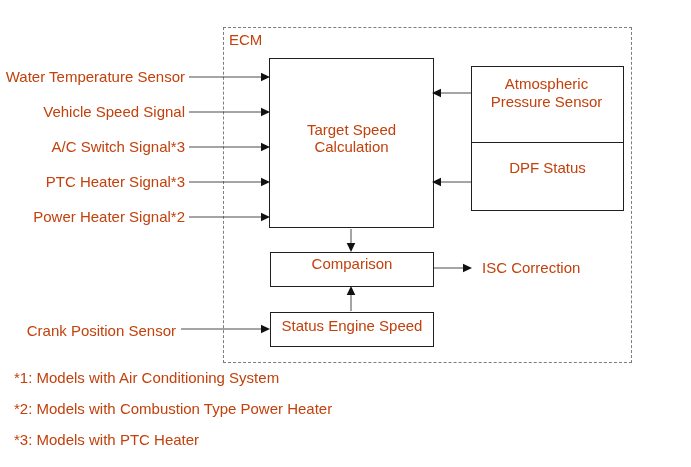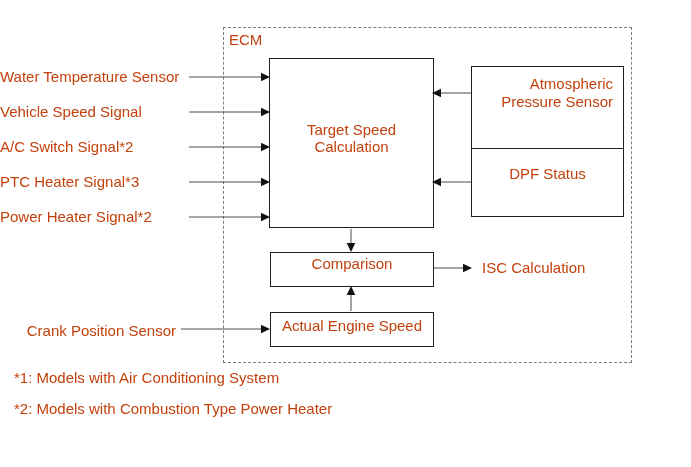--- a/index.html
+++ b/index.html
@@ -26,72 +26,73 @@
   .box{
     position:absolute;
     border:1.5px solid #1f1f1f;
     box-sizing:border-box;
     background:#ffffff;
     display:flex;align-items:center;justify-content:center;
     text-align:center;
   }
   .box-target{left:269px;top:58px;width:165px;height:170px;padding:0 6px 10px 6px;}
   .box-atmo{left:471px;top:66px;width:153px;height:88px;
-    display:block;text-align:right;padding:8px 10px 0 8px;line-height:18px;}
-  .box-dpf{left:471px;top:148px;width:153px;height:69px;padding-bottom:18px;}
+    display:block;text-align:center;padding:8px 10px 0 8px;line-height:18px;}
+  .box-dpf{left:471px;top:142px;width:153px;height:69px;padding-bottom:18px;}
   .box-comparison{left:270px;top:252px;width:164px;height:35px;padding-bottom:13px;}
   .box-actual{left:270px;top:312px;width:164px;height:35px;padding-bottom:9px;}
   .lbl{
     position:absolute;
     height:16px;line-height:16px;
     white-space:nowrap;
   }
-  .lbl-left{left:0;width:185px;}
+  .lbl-left{left:0;width:185px;text-align:right;}
   .lbl-crank{left:0;width:176px;text-align:right;top:323px;}
   .lbl-isc{left:482px;top:260px;}
   .fn{position:absolute;left:14px;height:16px;line-height:16px;white-space:nowrap;}
   .wires{position:absolute;left:0;top:0;pointer-events:none;}
   .wires line{stroke:#4a4a4a;stroke-width:1;}
   .wires polygon{fill:#111111;stroke:none;}
 </style>
 </head>
 <body>
 
 <div class="canvas">
 
   <div class="ecm"></div>
   <div class="ecm-label">ECM</div>
 
   <div class="lbl lbl-left" style="top:69px">Water Temperature Sensor</div>
   <div class="lbl lbl-left" style="top:104px">Vehicle Speed Signal</div>
-  <div class="lbl lbl-left" style="top:139px">A/C Switch Signal*2</div>
+  <div class="lbl lbl-left" style="top:139px">A/C Switch Signal*3</div>
   <div class="lbl lbl-left" style="top:174px">PTC Heater Signal*3</div>
   <div class="lbl lbl-left" style="top:209px">Power Heater Signal*2</div>
   <div class="lbl lbl-crank">Crank Position Sensor</div>
 
   <div class="box box-target">
     <span>Target Speed Calculation</span>
   </div>
   <div class="box box-atmo">
     <span>Atmospheric Pressure Sensor</span>
   </div>
   <div class="box box-dpf">
     <span>DPF Status</span>
   </div>
   <div class="box box-comparison">
     <span>Comparison</span>
   </div>
   <div class="box box-actual">
-    <span>Actual Engine Speed</span>
+    <span>Status Engine Speed</span>
   </div>
 
-  <div class="lbl lbl-isc">ISC Calculation</div>
+  <div class="lbl lbl-isc">ISC Correction</div>
 
   <div class="fn" style="top:370px">*1: Models with Air Conditioning System</div>
   <div class="fn" style="top:401px">*2: Models with Combustion Type Power Heater</div>
+  <div class="fn" style="top:432px">*3: Models with PTC Heater</div>
 
   <svg class="wires" width="691" height="467" viewBox="0 0 691 467">
     <g>
       <line x1="189" y1="77" x2="262" y2="77"></line>
       <polygon points="270,77 261,72.7 261,81.3"></polygon>
     </g>
     <g>
       <line x1="189" y1="112" x2="262" y2="112"></line>
       <polygon points="270,112 261,107.7 261,116.3"></polygon>
     </g>

